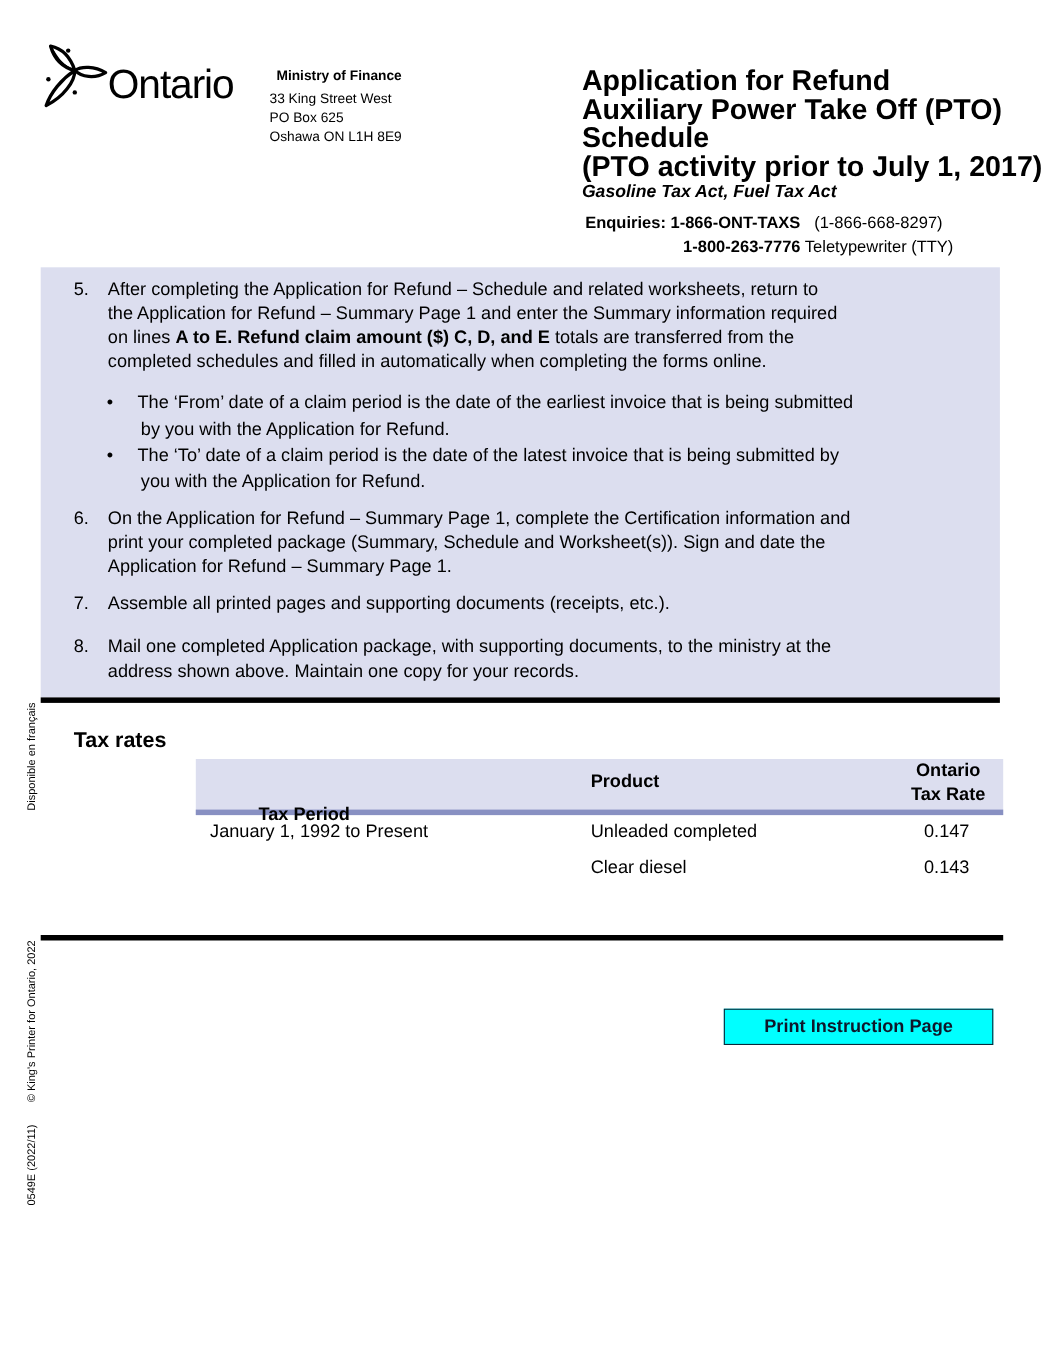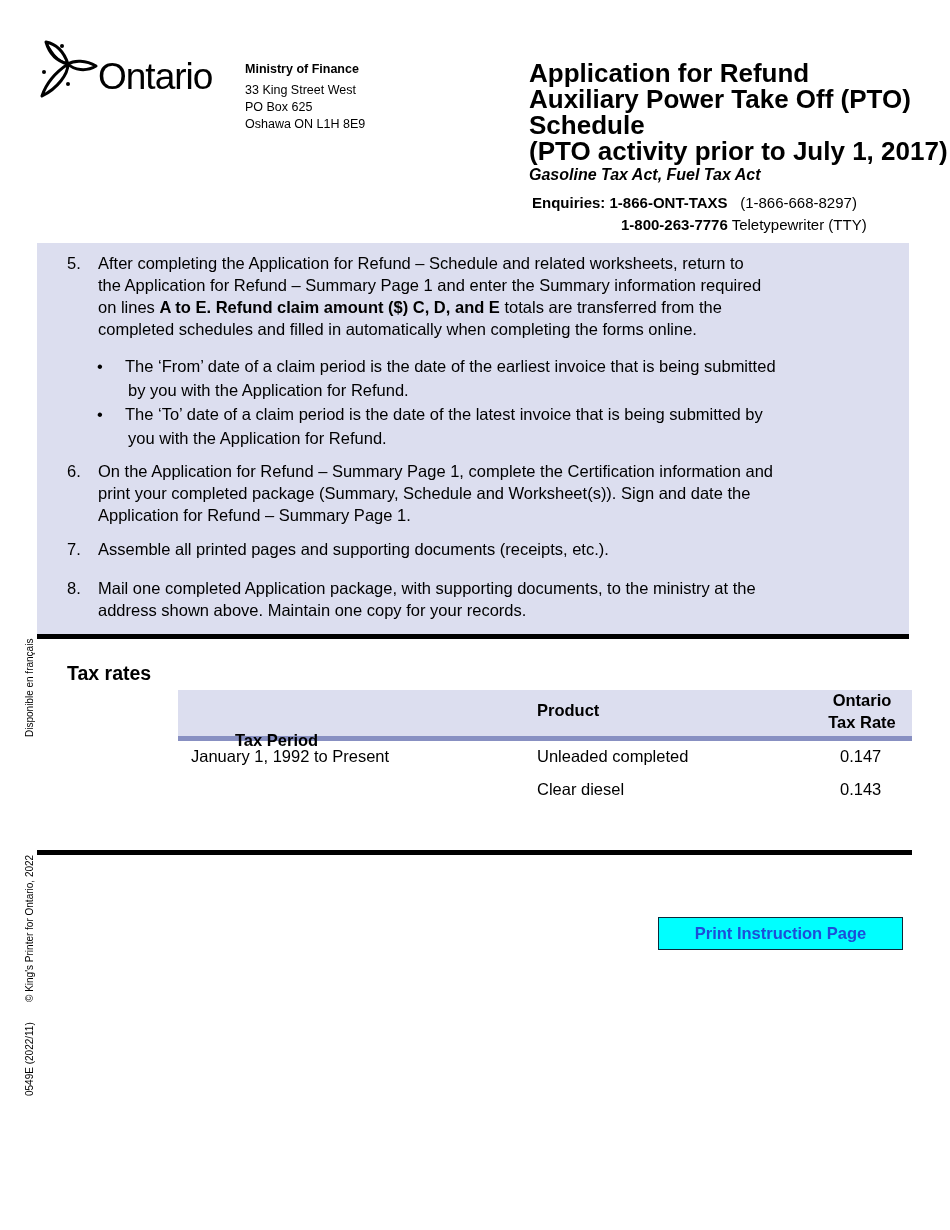--- a/index.html
+++ b/index.html
@@ -5,21 +5,21 @@
   html, body { margin: 0; padding: 0; background: #ffffff; }
   body { width: 950px; height: 1230px; position: relative; overflow: hidden;
          font-family: "Liberation Sans", sans-serif; color: #000; }
 
   .logo { position: absolute; left: 38px; top: 38px; width: 180px; height: 64px; }
   .logo svg { position: absolute; left: 0; top: 0; }
   .logo .wordmark { position: absolute; left: 60px; top: 20px; font-size: 37px;
                     font-family: "Liberation Sans", sans-serif; letter-spacing: -1px; line-height: 1; }
 
   .ministry { position: absolute; left: 245px; top: 61px; font-size: 12.5px; line-height: 17px; }
-  .ministry .name { font-weight: bold; margin-bottom: 4px; }
+  .ministry .name { font-weight: bold; margin-bottom: 4px; text-align: right; }
 
   .title-block { position: absolute; left: 529px; top: 60px; }
   .title-block .t { font-size: 26px; font-weight: bold; line-height: 26px; white-space: nowrap; }
   .title-block .acts { font-size: 16px; font-weight: bold; font-style: italic; line-height: 22px; }
 
   .enquiries { position: absolute; left: 532px; top: 192px; font-size: 15px; line-height: 22px; }
   .enquiries .row1 span.b, .enquiries .row2 span.b { font-weight: bold; }
   .enquiries .row2 { padding-left: 89px; }
 
   .panel { position: absolute; left: 37px; top: 243px; width: 872px; height: 391px; background: #dcdeef; }
@@ -37,21 +37,21 @@
 
   .table { position: absolute; left: 178px; top: 690px; width: 734px; }
   .thead { position: relative; height: 46px; background: #dcdeef; border-bottom: 5px solid #8890c2; }
   .th { position: absolute; font-weight: bold; font-size: 16.5px; line-height: 22px; }
   .row { position: relative; height: 33px; font-size: 16.5px; }
   .row .cell { position: absolute; top: 6px; }
   .row .shade { position: absolute; left: 346px; right: 0; top: 0; bottom: 0; background: #dcdeef; }
   .rule-bottom { position: absolute; left: 37px; top: 850px; width: 875px; height: 5px; background: #000; }
 
   .print-btn { position: absolute; left: 658px; top: 917px; width: 243px; height: 31px;
-               background: #00ffff; border: 1px solid #0a2a3a; color: #1d4ed8;
+               background: #00ffff; border: 1px solid #0a2a3a; color: #0f172a;
                font-weight: bold; font-size: 16.5px; text-align: center; line-height: 31px;
                box-sizing: content-box; cursor: pointer; }
 
   .vtext { position: absolute; font-size: 10px; white-space: nowrap;
            transform-origin: left top; transform: rotate(-90deg); color: #000; }
 </style>
 </head>
 <body>
 
 <div class="logo">

